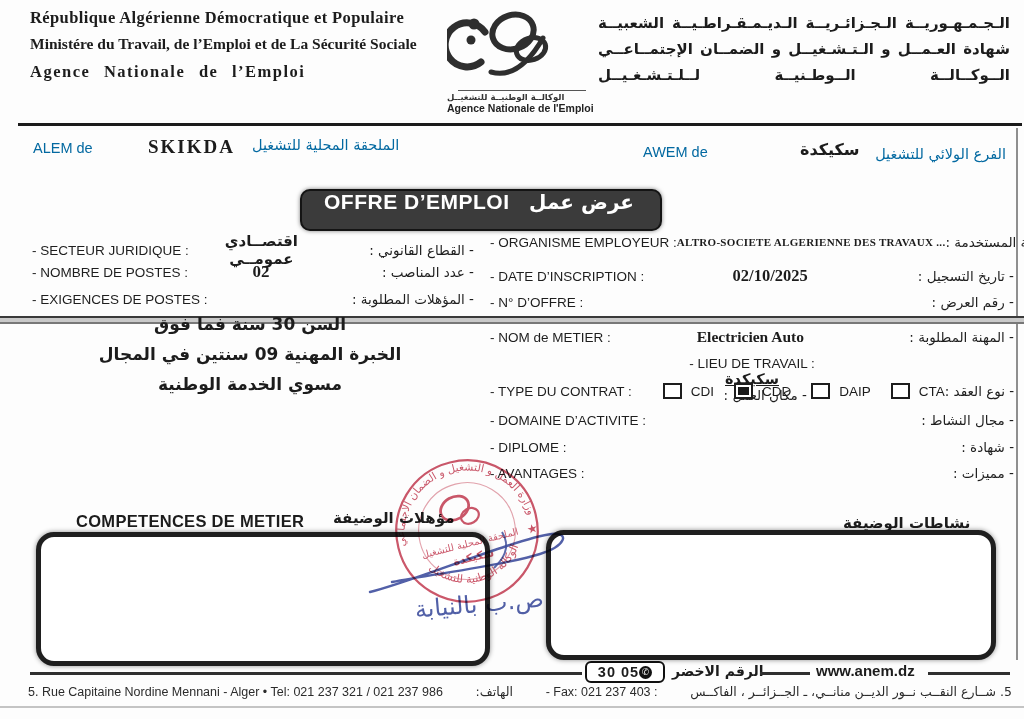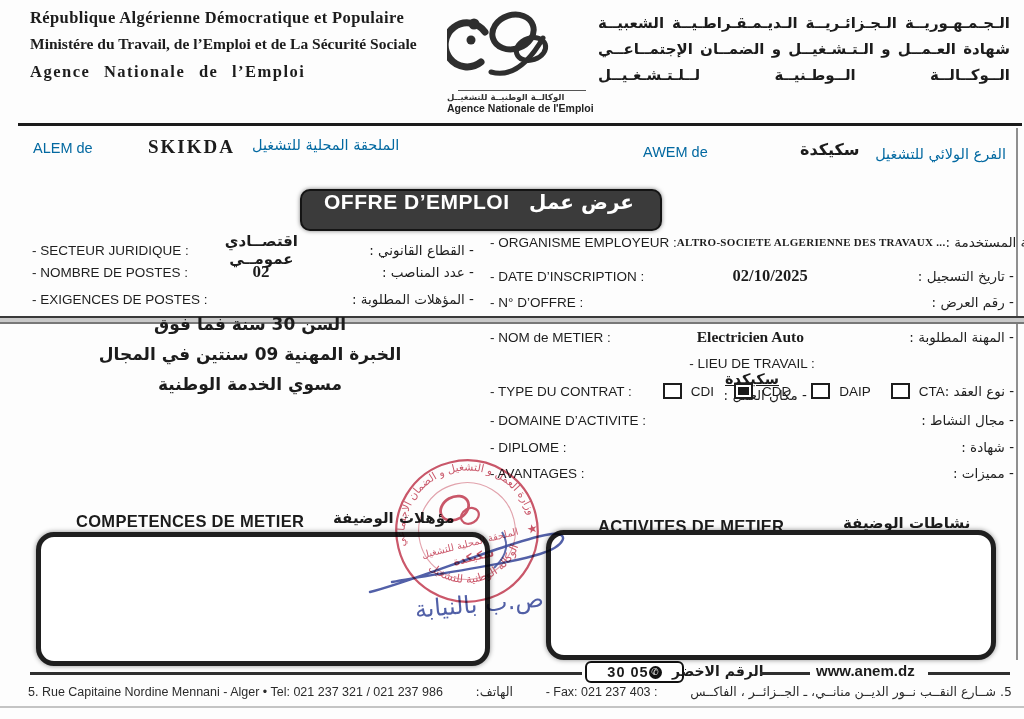--- a/index.html
+++ b/index.html
@@ -76,21 +76,21 @@
   .box-comp{left:36px;top:532px;width:444px;height:124px;}
   .box-act{left:546px;top:530px;width:440px;height:120px;}
 
   
   .stamp{left:388px;top:452px;width:158px;height:158px;transform:rotate(-14deg);
     opacity:.85;mix-blend-mode:multiply;pointer-events:none;}
   .signature{left:352px;top:520px;width:260px;height:125px;mix-blend-mode:multiply;pointer-events:none;}
 
   
   .fline{height:3px;background:#2f2f2f;top:672px;}
-  .green-box{left:585px;top:661px;width:99px;height:22px;border:2px solid #101010;border-radius:6px;
+  .green-box{left:585px;top:661px;width:80px;height:22px;border:2px solid #101010;border-radius:6px;
     display:flex;align-items:center;justify-content:center;box-sizing:border-box;background:#fff;}
   .green-num{font-size:14.5px;font-weight:bold;letter-spacing:1px;}
   .phone-dot{width:13px;height:13px;border-radius:50%;background:#111;color:#fff;font-size:9px;
     display:inline-flex;align-items:center;justify-content:center;line-height:1;}
   .green-label{left:672px;top:663px;font-size:14px;font-weight:bold;}
   .site{left:816px;top:662px;font-size:15px;font-weight:bold;}
   .addr{left:28px;top:684px;width:984px;display:flex;justify-content:space-between;align-items:baseline;
     font-size:12.5px;color:#2b2b2b;white-space:nowrap;}
   .hline-bot{left:0;right:0;top:706px;height:2px;background:#c4c4c4;}
 </style>
@@ -219,21 +219,20 @@
   <div class="abs row rowR" style="top:465px;">
     <span class="flabel">- AVANTAGES :</span>
     <span class="fval"></span>
     <span class="alabel ar" style="width:80px;">- مميزات :</span>
   </div>
 
   <div class="abs sec-title-fr" style="left:76px;top:512px;">COMPETENCES DE METIER</div>
   <div class="abs sec-title-ar ar" style="left:333px;top:509px;">مؤهلات الوضيفة</div>
   <div class="abs bigbox box-comp"></div>
 
-  <div class="abs sec-title-fr" style="left:598px;top:517px;">ACTIVITES DE METIER</div>
   <div class="abs sec-title-ar ar" style="left:843px;top:514px;">نشاطات الوضيفة</div>
   <div class="abs bigbox box-act"></div>
 
   <svg class="abs signature" viewBox="0 0 260 125">
     <path d="M 18,72 C 55,64 165,18 200,14 C 218,12 214,26 188,34 C 150,46 80,54 40,62" stroke="#3f4f9e" stroke-width="2.4" fill="none" stroke-linecap="round" opacity="0.9"></path>
     <path d="M 150,12 C 160,28 150,40 142,48" stroke="#3f4f9e" stroke-width="2" fill="none" opacity="0.85"></path>
     <text x="128" y="92" text-anchor="middle" font-size="24" fill="#3f4f9e" opacity="0.9" font-family="DejaVu Sans, sans-serif" transform="rotate(-5 128 92)">ص.ب بالنيابة</text>
   </svg>
 
   <svg class="abs stamp" viewBox="0 0 170 170">

